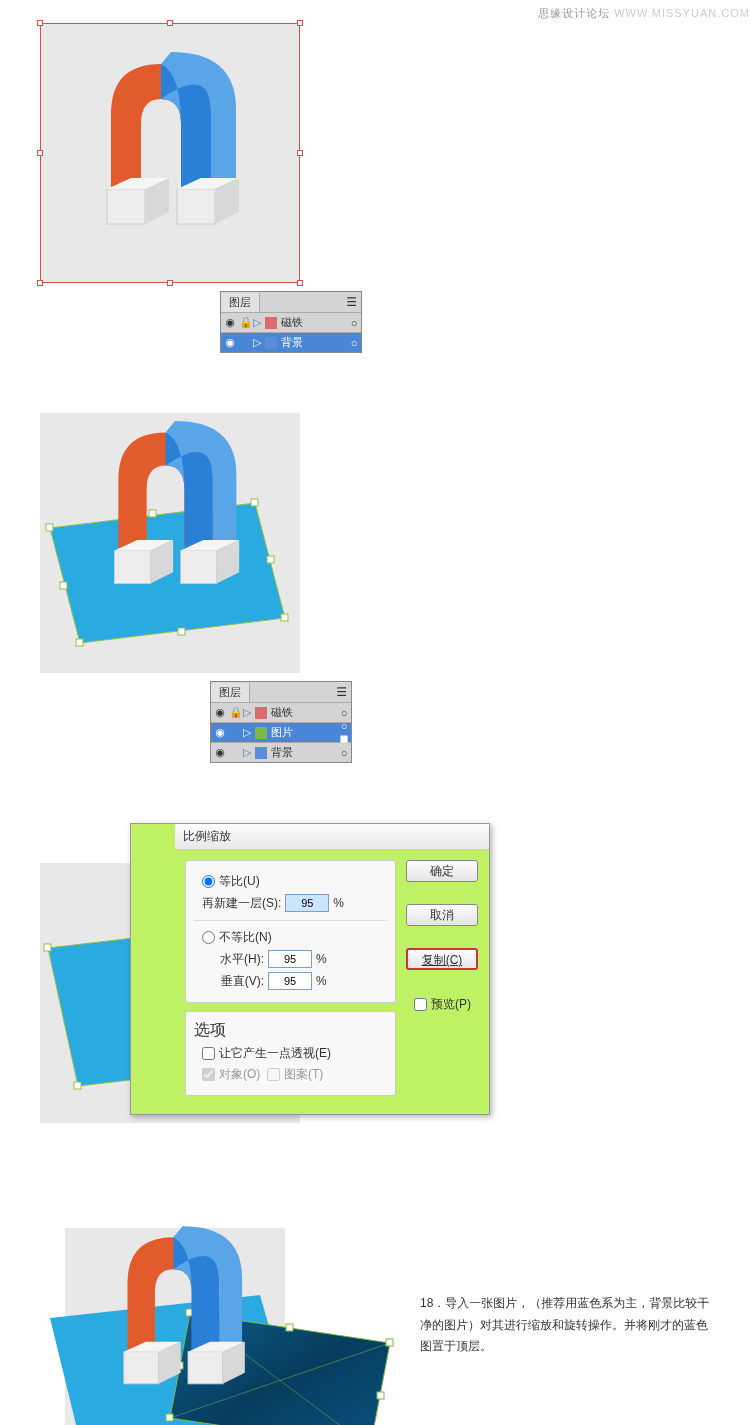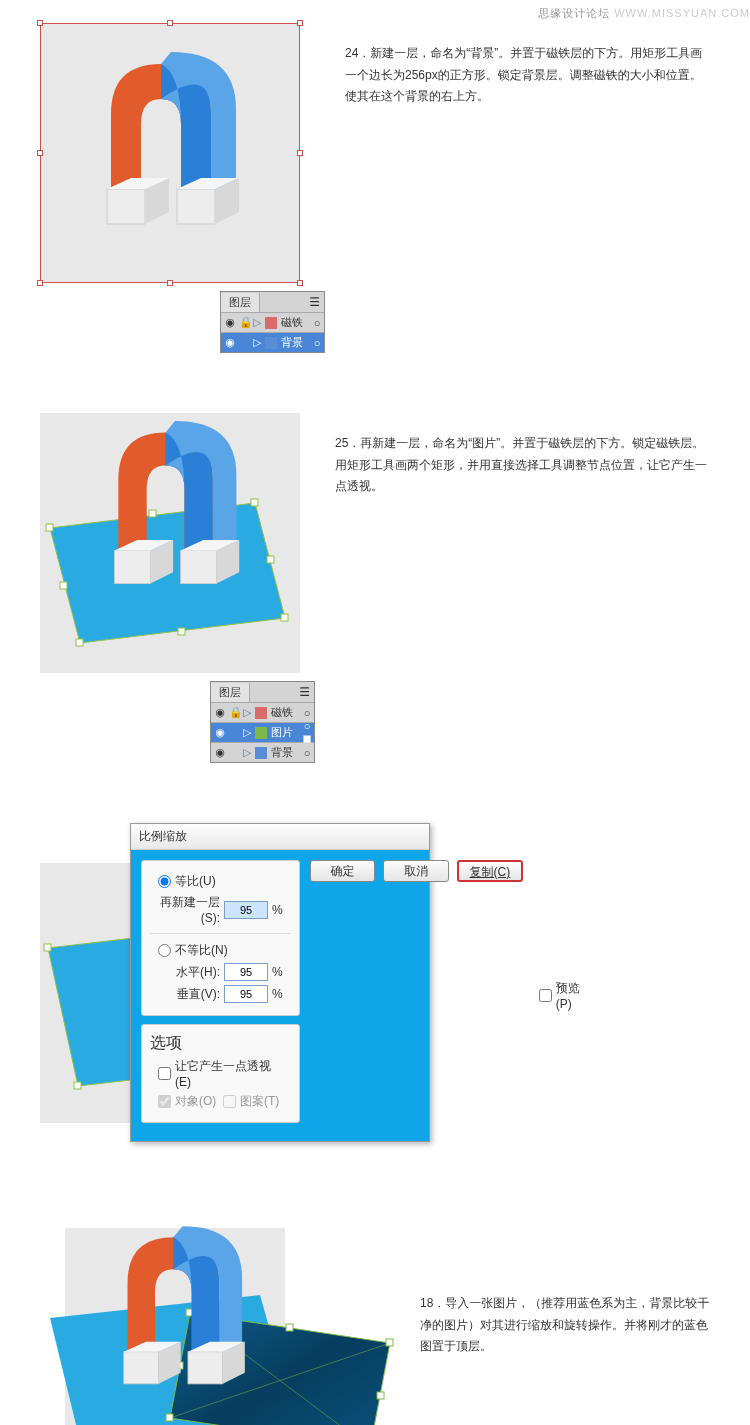--- a/index.html
+++ b/index.html
@@ -11,51 +11,51 @@
 
 
 .canvas-24 { width: 260px; height: 260px; background: #e8e8e8; border: 1px solid #d0504d; position: relative; }
 .canvas-24::before { content:""; position:absolute; inset:-2px; border:1px dashed rgba(0,0,0,0); }
 .sel-handle { position:absolute; width:6px; height:6px; background:#fff; border:1px solid #d0504d; }
 .h-tl { top:-4px; left:-4px; } .h-tr { top:-4px; right:-4px; } .h-bl { bottom:-4px; left:-4px; } .h-br { bottom:-4px; right:-4px; }
 .h-tm { top:-4px; left:calc(50% - 3px); } .h-bm { bottom:-4px; left:calc(50% - 3px); } .h-ml { left:-4px; top:calc(50% - 3px); } .h-mr { right:-4px; top:calc(50% - 3px); }
 
 .magnet { position:absolute; width:180px; height:200px; left:40px; top:20px; }
 
-.layers-panel { width: 105px; background: #d4d4d4; border:1px solid #888; margin-top:8px; margin-left: 180px; }
+.layers-panel { width: 142px; background: #d4d4d4; border:1px solid #888; margin-top:8px; margin-left: 180px; }
 .layers-panel.wide { margin-left: 170px; }
 .lp-tab { background:#d4d4d4; display:flex; align-items:center; height:20px; }
 .lp-tab-name { background:#e2e2e2; padding:2px 8px; font-size:11px; border-right:1px solid #aaa; }
 .lp-menu { margin-left:auto; padding-right:4px; }
 .lp-row { display:flex; align-items:center; height:20px; border-top:1px solid #aaa; font-size:11px; }
 .lp-row.sel { background:#4a86d8; color:#fff; }
 .lp-eye { width:18px; display:flex; justify-content:center; }
 .lp-lock { width:14px; display:flex; justify-content:center; }
 .lp-tri { width:10px; color:#5577aa; }
 .lp-swatch { width:12px; height:12px; margin:0 2px; }
 .lp-name { flex:1; padding-left:2px; }
 .lp-target { width:14px; text-align:center; }
 
 
 .canvas-25 { width:260px; height:260px; background:#e8e8e8; position:relative; }
 
 
 .step26-wrap { position:relative; width:390px; height:330px; }
 .canvas-26 { width:260px; height:260px; background:#e8e8e8; position:absolute; left:0; top:40px; }
-.dialog { position:absolute; left:90px; top:0; width:300px; background:#0ea5e9; border:1px solid #999; box-shadow:2px 2px 6px rgba(0,0,0,.3); }
+.dialog { position:absolute; left:90px; top:0; width:360px; background:#bef264; border:1px solid #999; box-shadow:2px 2px 6px rgba(0,0,0,.3);padding-left:44px; }
 .dlg-title { background:linear-gradient(#fdfdfd,#e8e8e8); padding:4px 8px; font-size:12px; border-bottom:1px solid #ccc; }
 .dlg-body { display:flex; padding:10px; gap:10px; }
 .dlg-left { flex:1; }
 .fieldset { border:1px solid #ccc; border-radius:3px; padding:8px; margin-bottom:8px; background:#f8f8f8; }
 .fs-row { display:flex; align-items:center; margin:4px 8px; font-size:12px; }
 .fs-row label { margin-right:4px; min-width:62px; text-align:right; }
 .fs-input { width:44px; height:18px; border:1px solid #7a9fcb; background:#fff; text-align:center; font-size:11px; }
 .fs-input.hl { background:#cde4ff; }
 .pct { margin-left:4px; }
-.dlg-btns { display:flex; flex-direction:row; gap:8px; }
+.dlg-btns { display:flex; flex-direction:column; gap:22px; }
 .dlg-btn { width:72px; height:22px; background:linear-gradient(#fdfdfd,#e4e4e4); border:1px solid #888; border-radius:3px; font-size:12px; text-align:center; line-height:20px; }
 .dlg-btn.copy { border:2px solid #c33;text-decoration:underline; }
 .chk { margin-right:4px; }
 
 
 .canvas-27 { width:360px; height:260px; position:relative; background:#fff; }
 .bg-square { position:absolute; width:220px; height:220px; left:25px; top:15px; background:#e8e8e8; }
 </style>
 </head>
 <body>
@@ -102,23 +102,20 @@
       </div>
       <div class="lp-row sel">
         <span class="lp-eye">◉</span>
           <span class="lp-lock"></span>
           <span class="lp-tri" style="color:#fff">▷</span>
         <span class="lp-swatch" style="background:#5a8dd8"></span>
           <span class="lp-name">背景</span>
           <span class="lp-target">○</span>
       </div>
     </div>
-  </div>
-  <div class="step-text">
-    <span>24．</span><span>新建一层，命名为“背景”。并置于磁铁层的下方。用矩形工具画一个边长为256px的正方形。锁定背景层。调整磁铁的大小和位置。使其在这个背景的右上方。</span>
   </div>
 </div>
 
 <div class="step">
   <div class="step-visual">
     <div class="canvas-25 sel-green">
       <svg style="position:absolute;inset:0" viewBox="0 0 260 260">
         <polygon points="20,130 180,105 220,200 60,225" fill="#8dc63f"></polygon>
         <polygon points="10,115 215,90 245,205 40,230" fill="#29abe2" stroke="#8fc048" stroke-width="1"></polygon>
         <rect x="6" y="111" width="7" height="7" fill="#fff" stroke="#8fc048"></rect>
@@ -165,23 +162,20 @@
       </div>
       <div class="lp-row">
         <span class="lp-eye">◉</span>
           <span class="lp-lock"></span>
           <span class="lp-tri">▷</span>
         <span class="lp-swatch" style="background:#5a8dd8"></span>
           <span class="lp-name">背景</span>
           <span class="lp-target">○</span>
       </div>
     </div>
-  </div>
-  <div class="step-text">
-    <span>25．</span><span>再新建一层，命名为“图片”。并置于磁铁层的下方。锁定磁铁层。用矩形工具画两个矩形，并用直接选择工具调整节点位置，让它产生一点透视。</span>
   </div>
 </div>
 
 <div class="step">
   <div class="step-visual">
     <div class="step26-wrap">
       <div class="canvas-26">
         <svg style="position:absolute;inset:0" viewBox="0 0 260 260">
           <polygon points="15,100 180,80 215,190 50,210" fill="#8dc63f"></polygon>
           <polygon points="8,85 205,62 240,200 38,223" fill="#29abe2" stroke="#8fc048"></polygon>

